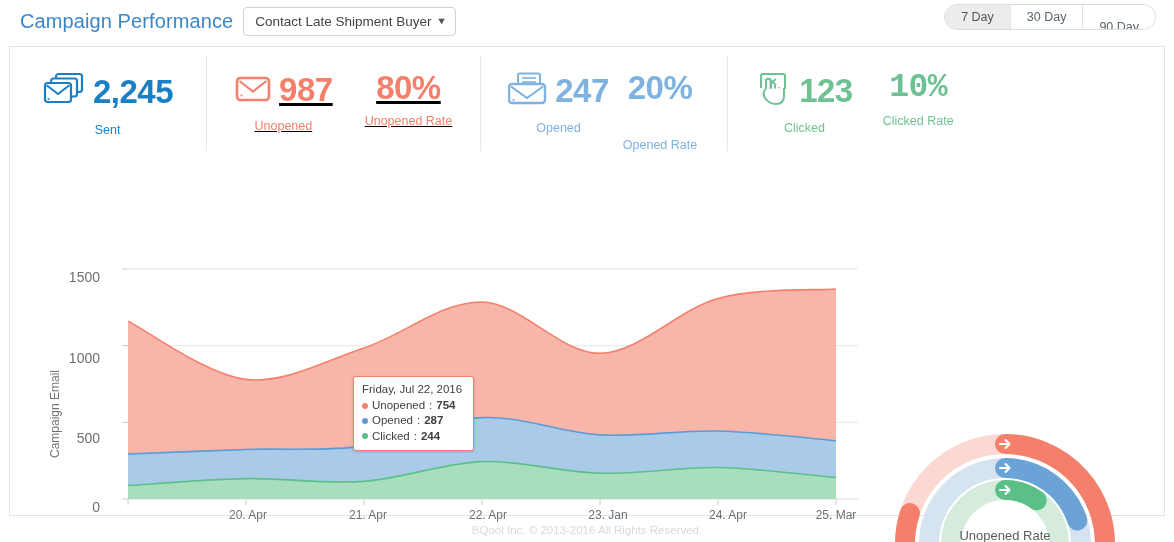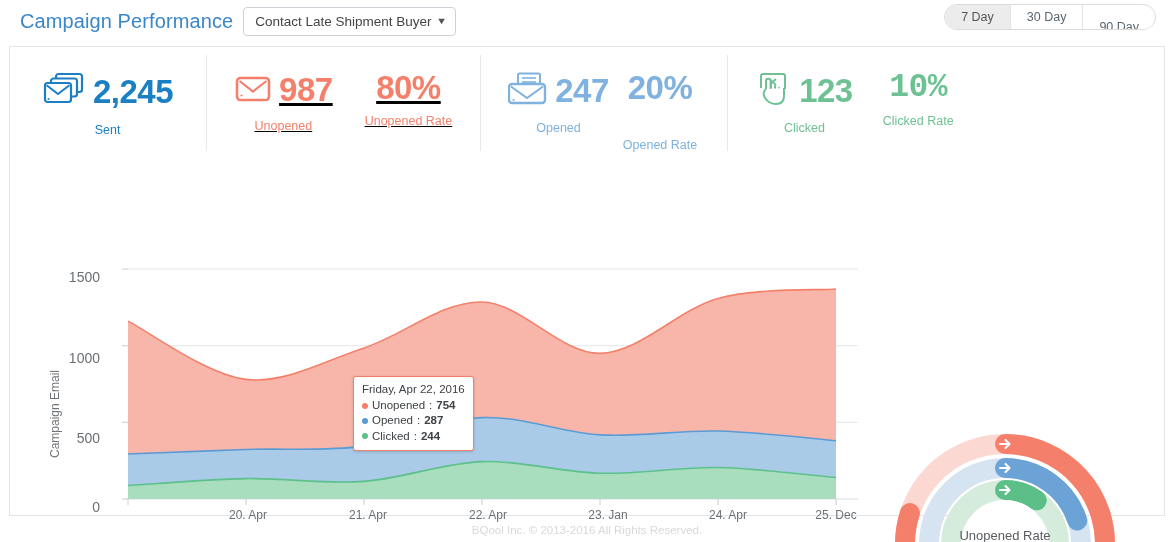--- a/index.html
+++ b/index.html
@@ -278,24 +278,24 @@
             <line x1="112" x2="118" y1="111" y2="111" stroke="#c9ccce" stroke-width="1"></line>
           </g>
       </svg>
 
       <div class="xtick" style="left:118px;margin-top:44px;">19. Apr</div>
       <div class="xtick" style="left:238px;">20. Apr</div>
       <div class="xtick" style="left:358px;">21. Apr</div>
       <div class="xtick" style="left:478px;">22. Apr</div>
       <div class="xtick" style="left:598px;">23. Jan</div>
       <div class="xtick" style="left:718px;">24. Apr</div>
-      <div class="xtick" style="left:826px;">25. Dec</div>
+      <div class="xtick" style="left:826px;">25. Mar</div>
 
       <div class="tooltip">
-        <div class="tt-title">Friday, Apr 22, 2016</div>
+        <div class="tt-title">Friday, Jul 22, 2016</div>
         <div class="tt-row">
           <span class="tt-dot" style="background:#f4806b;"></span>
           <span>Unopened</span>
             <span>:</span>
           <span class="tt-val">754</span>
         </div>
         <div class="tt-row">
           <span class="tt-dot" style="background:#5b9bd5;"></span>
           <span>Opened</span>
             <span>:</span>

